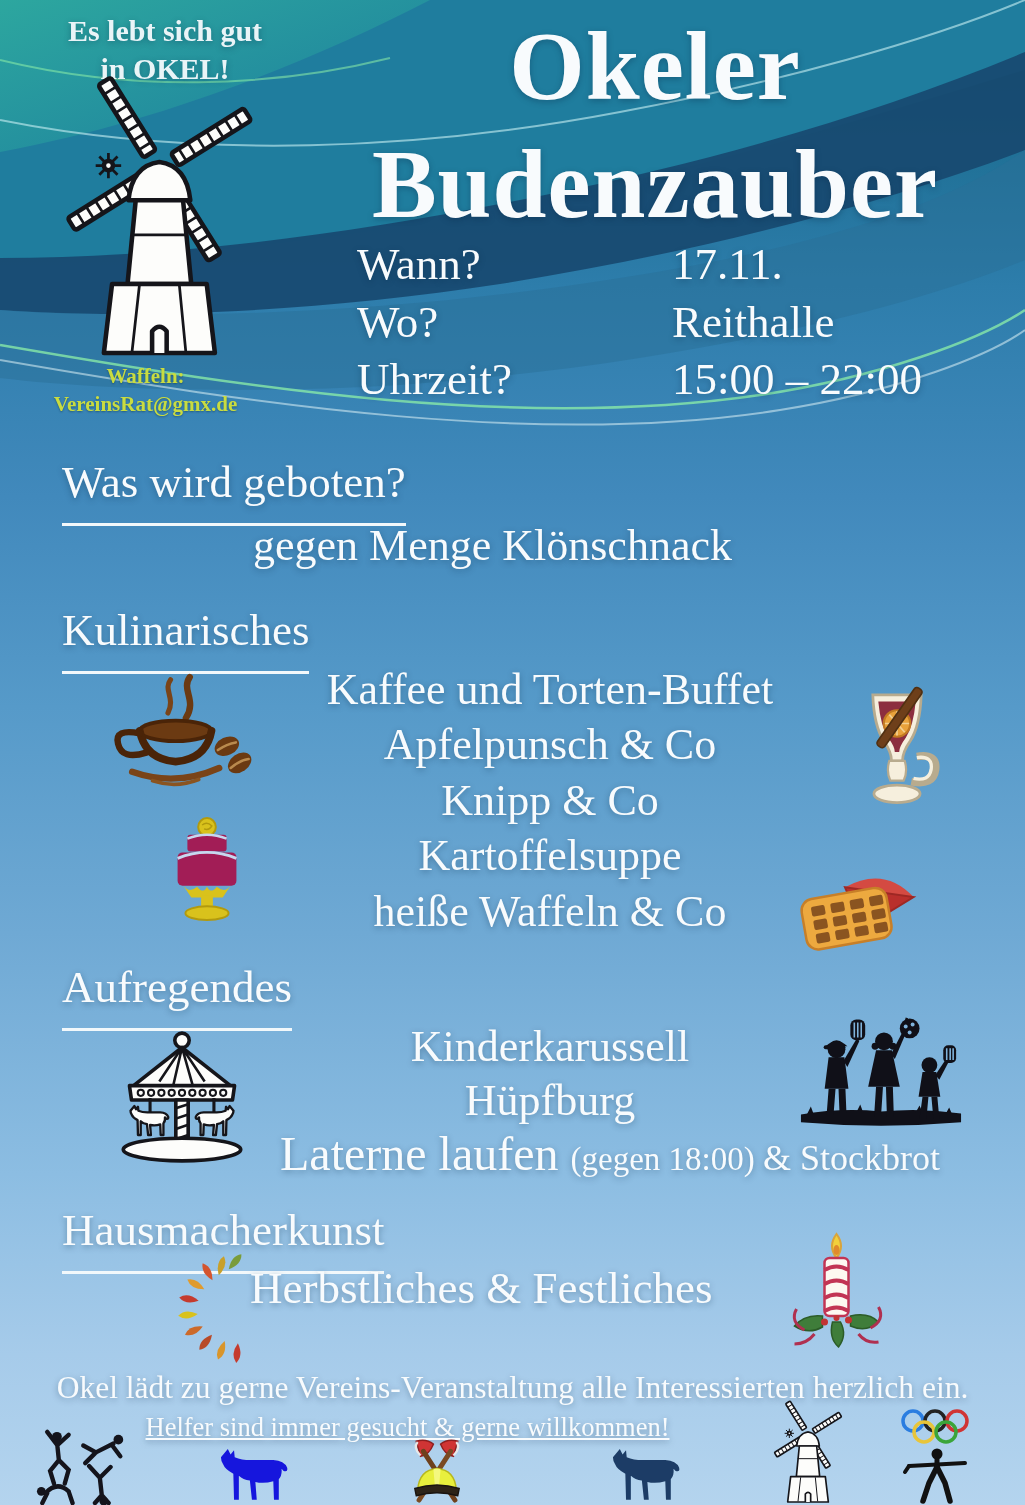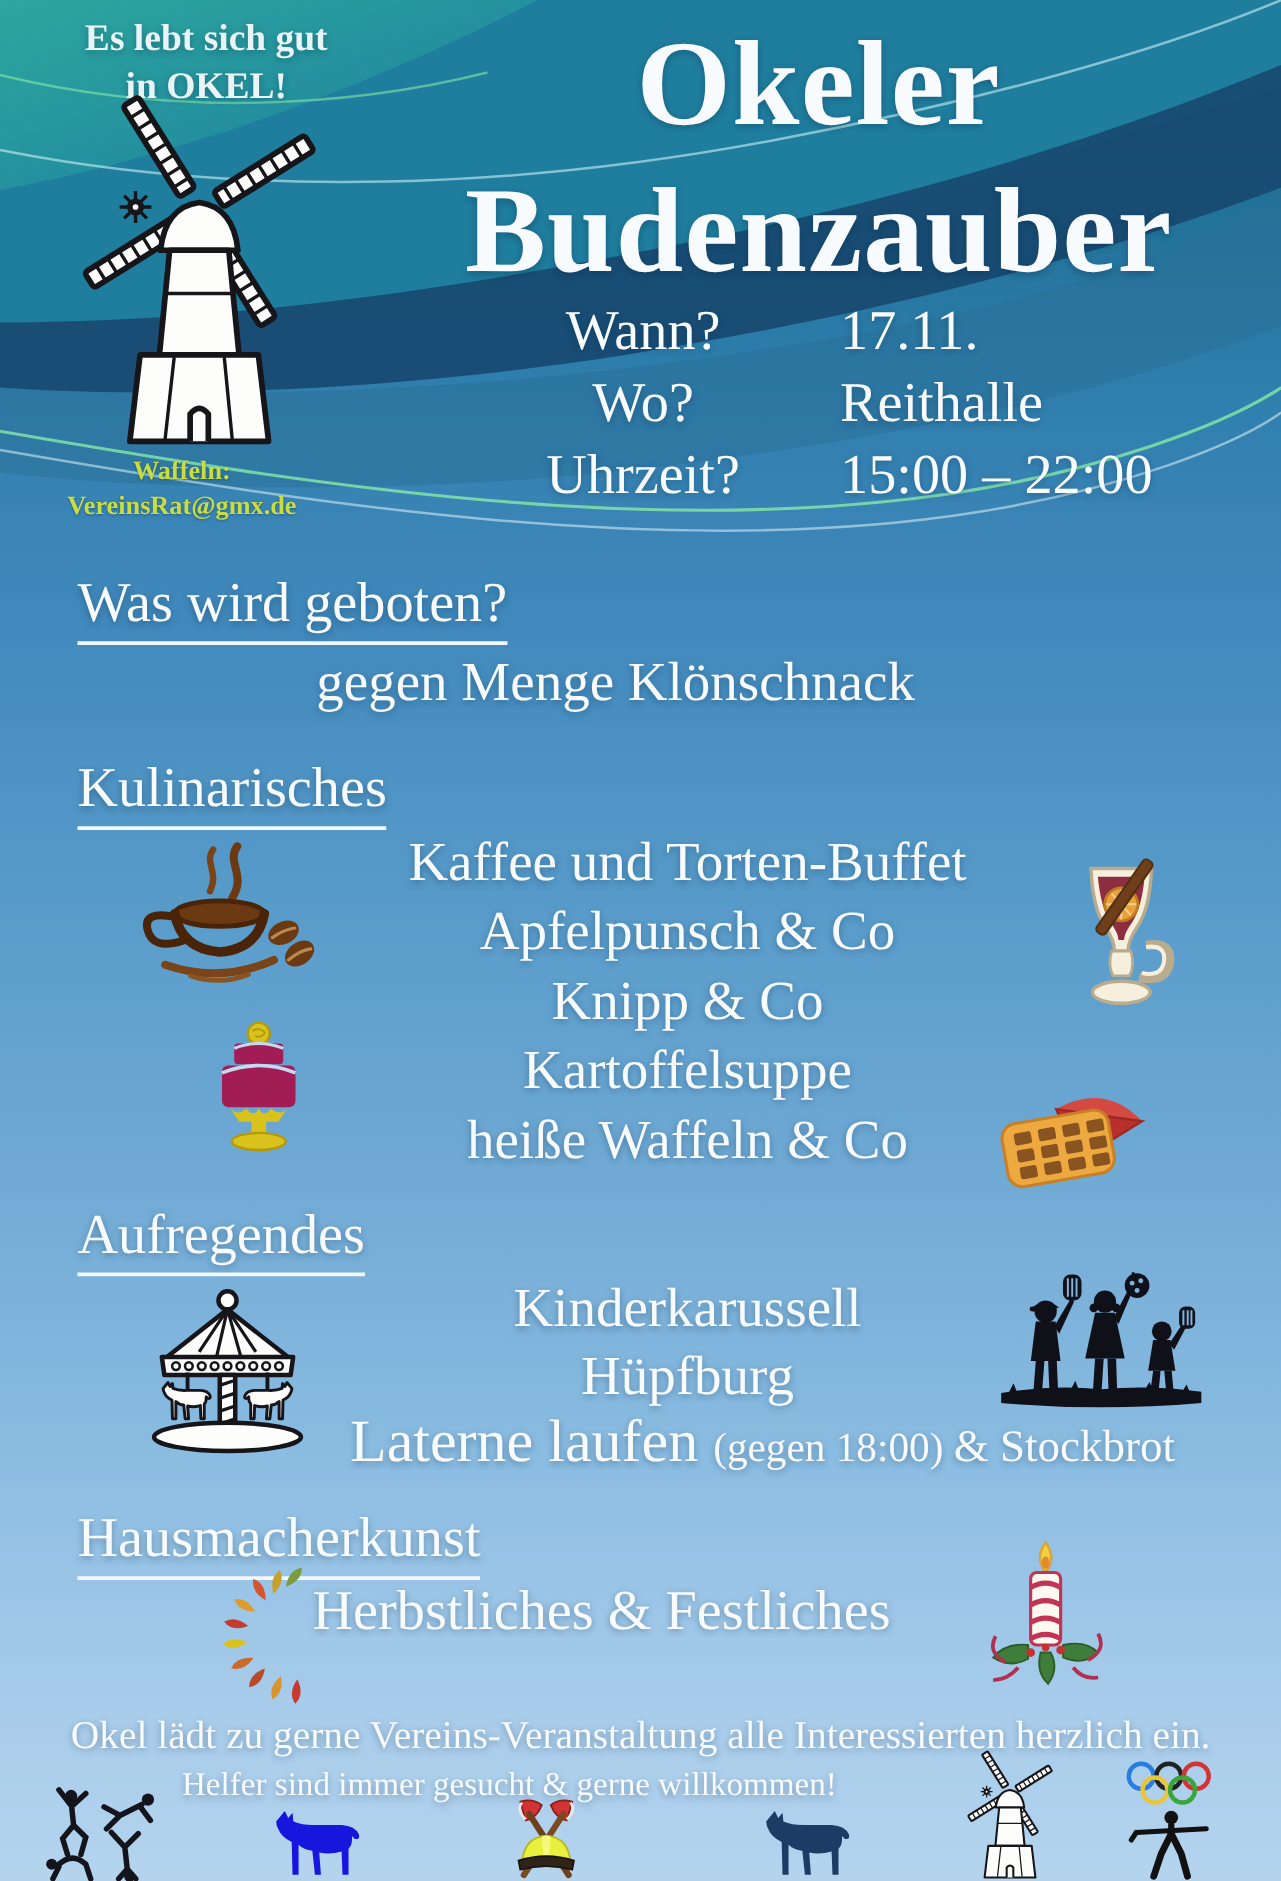--- a/index.html
+++ b/index.html
@@ -5,22 +5,22 @@
   html,body{margin:0;padding:0;background:#4b4b4b;}
   .poster{
     position:relative;width:1025px;height:1505px;overflow:hidden;
     font-family:"Liberation Serif","DejaVu Serif",serif;color:#f8fbfd;
     background:linear-gradient(180deg,
       #135a75 0%,#1e6f94 9%,#2d7dab 19%,#4189bc 33%,
       #569ac9 47%,#6fa9d4 62%,#8cbde2 78%,#a6cbea 90%,#b4d4ee 100%);
   }
   .abs{position:absolute;}
   svg{overflow:visible;display:block;}
-  .tsh{text-shadow:0 2px 6px rgba(8,40,70,.35);text-align:center;}
-  .ul{border-bottom:3px solid #f2f8fb;padding-bottom:6px;}
+  .tsh{text-shadow:0 2px 6px rgba(8,40,70,.35);}
+  .ul{border-bottom:3px solid #f2f8fb;padding-bottom:16px;}
   .heading{font-size:45px;line-height:1.1;}
   .item{font-size:44px;line-height:1.26;}
   .center{text-align:center;}
   .badge{font-size:30px;font-weight:bold;line-height:1.25;color:#e9f4f7;}
   .contact{font-size:21px;font-weight:bold;line-height:1.35;color:#c9dc40;text-shadow:0 1px 2px rgba(0,30,50,.4);}
   .title{font-size:97px;font-weight:bold;line-height:1.22;letter-spacing:1px;}
   .info-row{display:flex;height:57.5px;align-items:flex-start;font-size:45px;}
   .info-label{width:315px;}
   .laterne-main{font-size:48px;}
   .laterne-note{font-size:33px;}
@@ -308,21 +308,21 @@
     <path d="M48,86 Q30,84 20,96 Q34,105 48,97 Z" fill="#3f7d3a" stroke="#2c5c28" stroke-width="1.5"></path>
     <path d="M76,86 Q94,82 104,92 Q92,103 76,96 Z" fill="#3f7d3a" stroke="#2c5c28" stroke-width="1.5"></path>
     <path d="M58,92 Q54,108 64,117 Q73,105 66,92 Z" fill="#3f7d3a" stroke="#2c5c28" stroke-width="1.5"></path>
     <path d="M30,100 Q15,92 22,79 M96,98 Q111,90 104,77 M40,104 Q32,114 20,114 M84,104 Q92,114 104,112" stroke="#b03050" stroke-width="3" fill="none"></path>
     <circle cx="50" cy="92" r="3.5" fill="#c23434"></circle>
       <circle cx="74" cy="90" r="3.5" fill="#c23434"></circle>
       <circle cx="62" cy="88" r="3" fill="#c23434"></circle>
   </svg>
 
   <div class="abs footer1 center tsh" style="left:0;top:1370px;width:1025px;">Okel lädt zu gerne Vereins-Veranstaltung alle Interessierten herzlich ein.</div>
-  <div class="abs footer2 center tsh" style="left:0;top:1412px;width:815px;">Helfer sind immer gesucht &amp; gerne willkommen!</div>
+  <div class="abs footer2 center tsh" style="left:0;top:1412px;width:815px;text-decoration:underline;">Helfer sind immer gesucht &amp; gerne willkommen!</div>
 
   <svg class="abs" style="left:26px;top:1427px;" width="135" height="78" viewBox="0 0 135 80">
     <g stroke="#14141c" stroke-width="4.5" stroke-linecap="round" fill="none">
       <circle cx="30" cy="10" r="5" fill="#14141c" stroke="none"></circle>
       <path d="M30,15 L32,34 M30,18 L20,5 M31,18 L42,8 M32,34 L23,45 L27,58 M32,34 L42,44 L38,58"></path>
       <circle cx="93" cy="13" r="5" fill="#14141c" stroke="none"></circle>
       <path d="M88,17 L70,26 M86,18 L95,30 M70,26 L57,19 M70,26 L59,37"></path>
       <circle cx="14" cy="66" r="4.5" fill="#14141c" stroke="none"></circle>
       <path d="M18,68 Q30,55 42,66 M42,66 L46,78 M20,68 L15,78"></path>
       <circle cx="78" cy="76" r="4.5" fill="#14141c" stroke="none"></circle>

